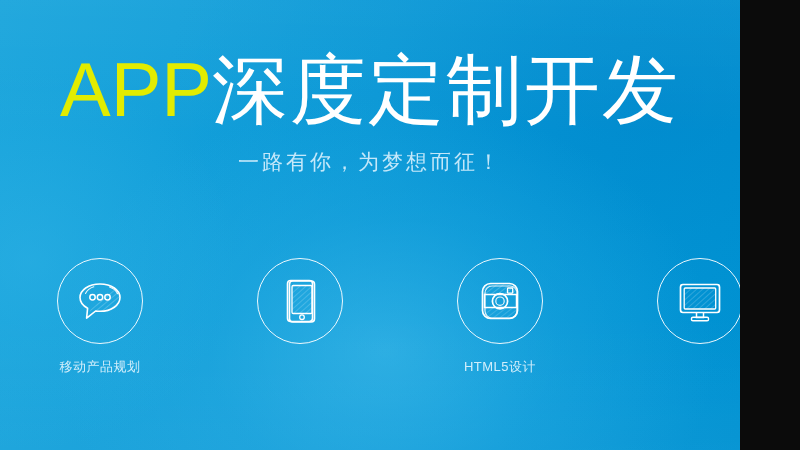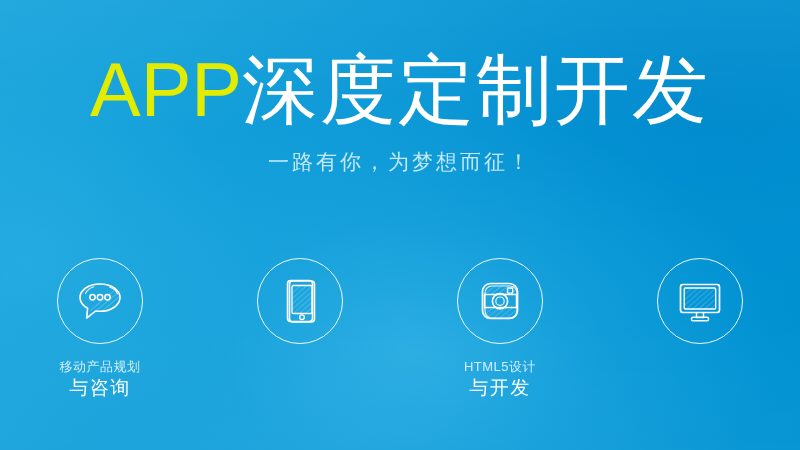--- a/index.html
+++ b/index.html
@@ -2,21 +2,21 @@
 <html><head>
 <meta charset="utf-8">
 <style>
   html, body {
     margin: 0;
     padding: 0;
     background: #0b0b0b;
   }
   #stage {
     position: relative;
-    width: 800px;
+    width: 740px;
     height: 450px;
     overflow: hidden;
     font-family: "Liberation Sans", "DejaVu Sans", sans-serif;
     background: #0d9ad8;
   }
 
   
   .bg-base {
     position: absolute;
     inset: 0;
@@ -156,21 +156,20 @@
             <circle cx="20.5" cy="24.2" r="2.7" stroke="#ffffff" stroke-width="1.5" fill="none"></circle>
             <circle cx="28.0" cy="24.2" r="2.7" stroke="#ffffff" stroke-width="1.5" fill="none"></circle>
             <circle cx="35.5" cy="24.2" r="2.7" stroke="#ffffff" stroke-width="1.5" fill="none"></circle>
             <path d="M13.5 20.5 C15.0 17.4 18.0 15.0 21.8 13.8" stroke="#ffffff" stroke-width="1.1" fill="none" stroke-linecap="round" opacity="0.9"></path>
             <path d="M37.5 13.9 C41.3 15.2 44.2 17.6 45.6 20.7" stroke="#ffffff" stroke-width="1.1" fill="none" stroke-linecap="round" opacity="0.9"></path>
           </svg>
         </span>
       </div>
       <div class="labels">
         <span class="label-top">移动产品规划</span>
-        <span class="label-bottom">与咨询</span>
       </div>
     </div>
 
     <div class="service">
       <div class="circle">
         <span>
           <svg width="56" height="56" viewBox="0 0 56 56" fill="none">
             <defs>
               <pattern id="hatch2" width="4" height="4" patternUnits="userSpaceOnUse" patternTransform="rotate(48)">
                 <line x1="0" y1="0" x2="0" y2="4" stroke="#ffffff" stroke-width="0.9" opacity="0.8"></line>
@@ -200,21 +199,20 @@
             <path d="M12 34 L44.8 34 L44.8 40 C44.8 43 43 44.8 40 44.8 L17 44.8 C14 44.8 12 43 12 40 Z" fill="url(#hatch3)" opacity="0.45"></path>
             <rect x="12.5" y="21.5" width="32" height="13" stroke="#ffffff" stroke-width="1.5" fill="none"></rect>
             <circle cx="28" cy="28.2" r="7.6" stroke="#ffffff" stroke-width="1.7" fill="none"></circle>
             <circle cx="28" cy="28.2" r="4.2" stroke="#ffffff" stroke-width="1.2" fill="none" opacity="0.9"></circle>
             <rect x="35.5" y="15.0" width="5.2" height="5.2" rx="0.8" stroke="#ffffff" stroke-width="1.3" fill="none"></rect>
           </svg>
         </span>
       </div>
       <div class="labels">
         <span class="label-top">HTML5设计</span>
-        <span class="label-bottom">与开发</span>
       </div>
     </div>
 
     <div class="service">
       <div class="circle">
         <span>
           <svg width="56" height="56" viewBox="0 0 56 56" fill="none">
             <defs>
               <pattern id="hatch4" width="4" height="4" patternUnits="userSpaceOnUse" patternTransform="rotate(48)">
                 <line x1="0" y1="0" x2="0" y2="4" stroke="#ffffff" stroke-width="0.9" opacity="0.8"></line>

